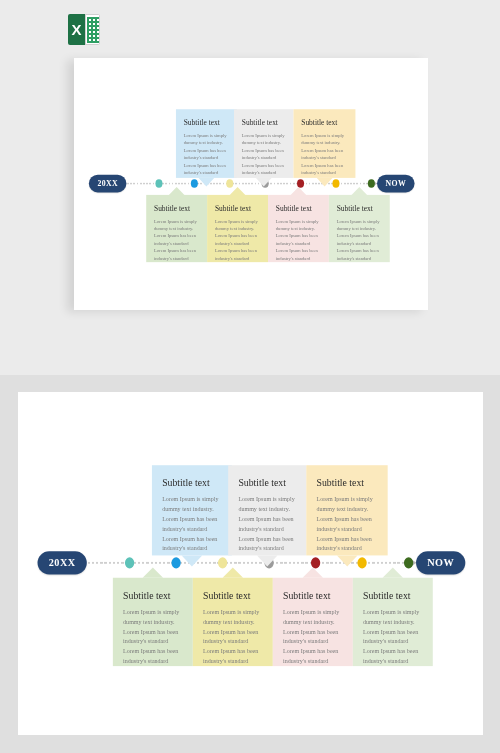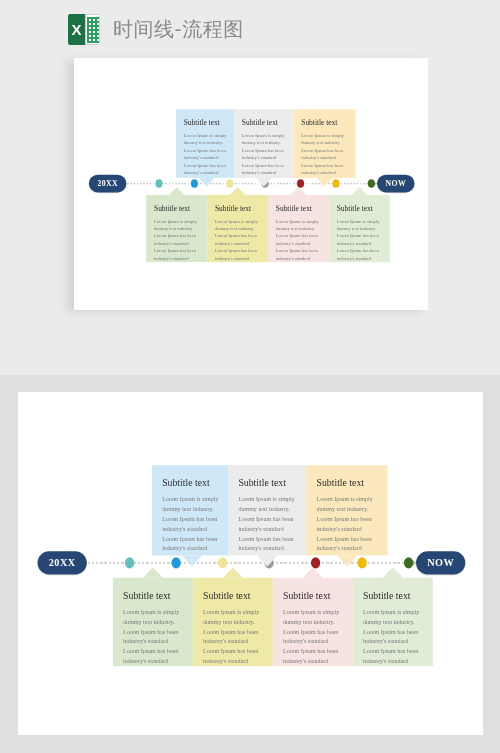--- a/index.html
+++ b/index.html
@@ -208,21 +208,20 @@
 <div class="band-top"></div>
 <div class="band-bottom"></div>
 
 <div class="header">
   <span class="xls-icon">
     <span class="left">X</span>
     <span class="right">
         <span class="grid"></span>
       </span>
   </span>
-  <span class="page-title">时间线-流程图</span>
 </div>
 
 <div class="sheet sheet-top">
   <div class="info-wrap" id="infoTop" style="transform: scale(0.354); width: 1000px; height: 640px; top: 12.72px; left: 0px; position: absolute;">
       <div class="info-stage">
         <div class="rail"></div>
         <div class="rail-arrow"></div>
         <div class="pill pill-start" style="background: rgb(38, 70, 115);">20XX</div>
         <div class="pill pill-end" style="background: rgb(38, 70, 115);">NOW</div>
         <div class="dot" style="left: 240px; background: rgb(93, 194, 184);"></div>

